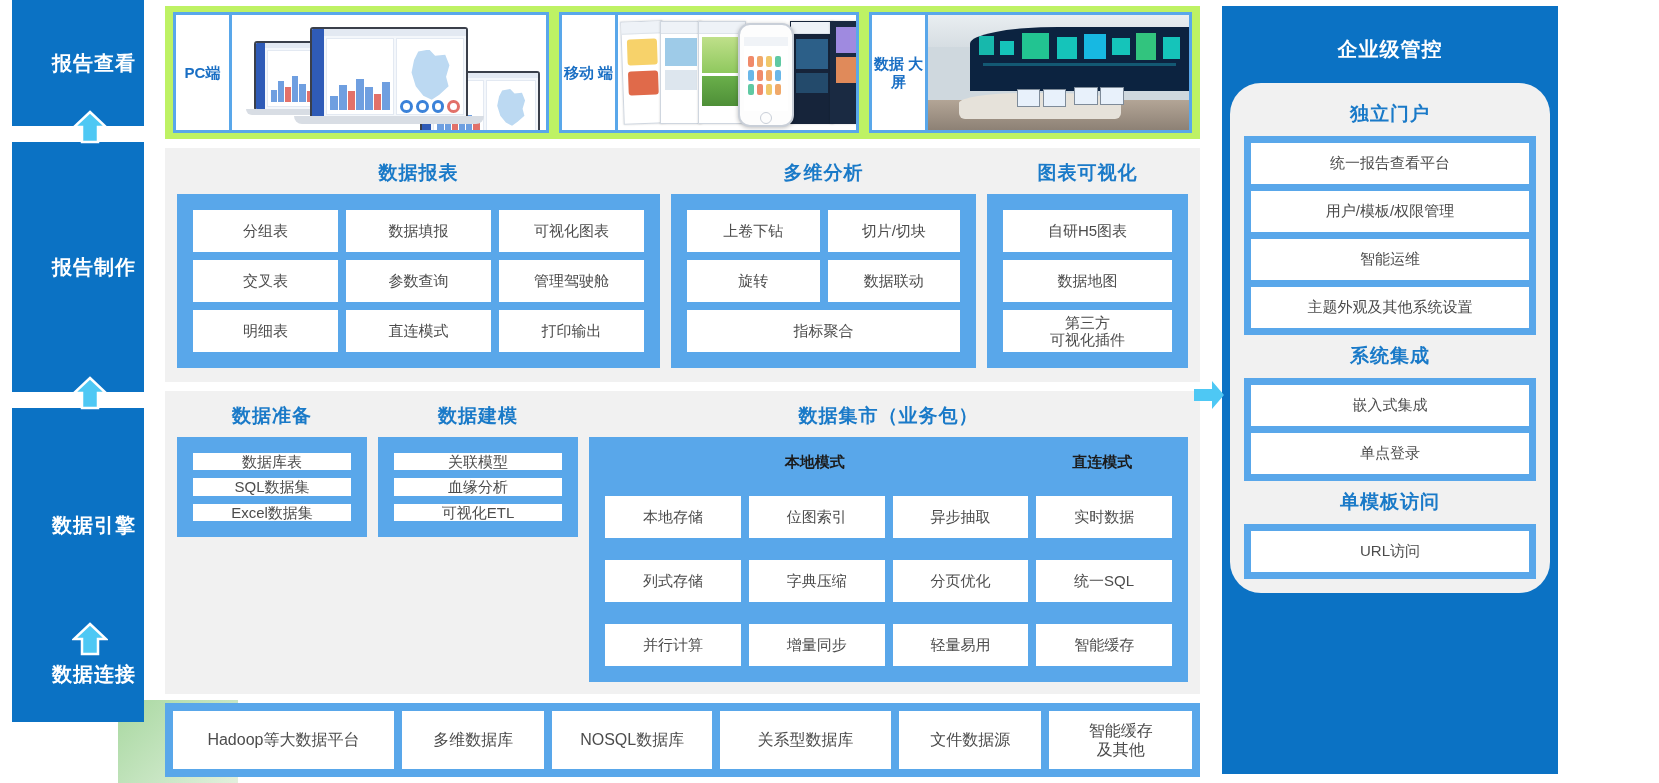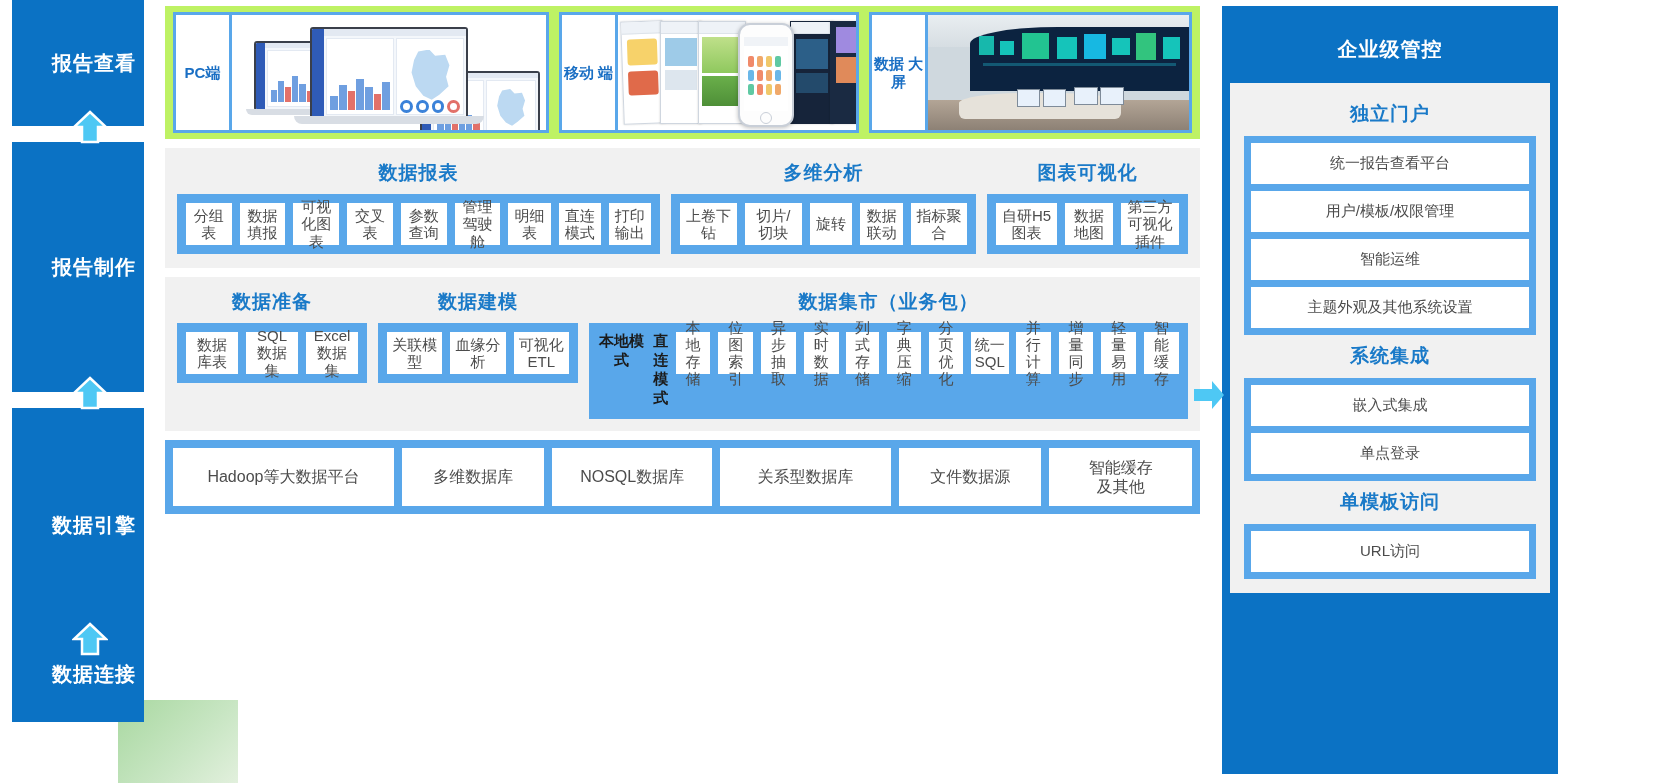--- a/index.html
+++ b/index.html
@@ -152,23 +152,23 @@
   .grp-title {
     color: #1a7ac8;
     font-size: 19px;
     font-weight: 700;
     text-align: center;
     padding: 2px 0 8px 0;
     letter-spacing: 1px;
   }
   .grp-box {
     background: #59a7ea;
-    padding: 9px;
-    display: flex;
-    flex-direction: row;
+    padding: 16px;
+    display: flex;
+    flex-direction: column;
     gap: 8px;
   }
   .grp-row { display: flex; gap: 8px; }
   .cell {
     background: #ffffff;
     color: #4c4c4c;
     font-size: 15px;
     height: 42px;
     display: flex;
     align-items: center;
@@ -227,20 +227,21 @@
     color: #ffffff;
     font-size: 20px;
     font-weight: 700;
     text-align: center;
     padding: 22px 0 20px 0;
     letter-spacing: 1px;
   }
   .rp-inner {
     background: #f1f1f1;
     padding: 10px 14px 14px 14px;
+    border-radius: 31px;
   }
   .rp-group-title {
     color: #1a7ac8;
     font-size: 19px;
     font-weight: 700;
     text-align: center;
     padding: 8px 0 9px 0;
     letter-spacing: 1px;
   }
   .rp-box {
@@ -552,21 +553,21 @@
         <div class="grp-title">数据建模</div>
         <div class="grp-box">
           <div class="cell">关联模型</div>
           <div class="cell">血缘分析</div>
           <div class="cell">可视化ETL</div>
         </div>
       </div>
 
       <div style="flex:1 1 auto;">
         <div class="grp-title">数据集市（业务包）</div>
-        <div class="grp-box" style="gap:7px;">
+        <div class="grp-box" style="gap:22px;">
           <div class="mode-head">
             <div style="flex:3 1 0;">本地模式</div>
             <div style="flex:1 1 0;">直连模式</div>
           </div>
           <div class="grp-row">
             <div class="cell">本地存储</div>
             <div class="cell">位图索引</div>
             <div class="cell">异步抽取</div>
             <div class="cell">实时数据</div>
           </div>

